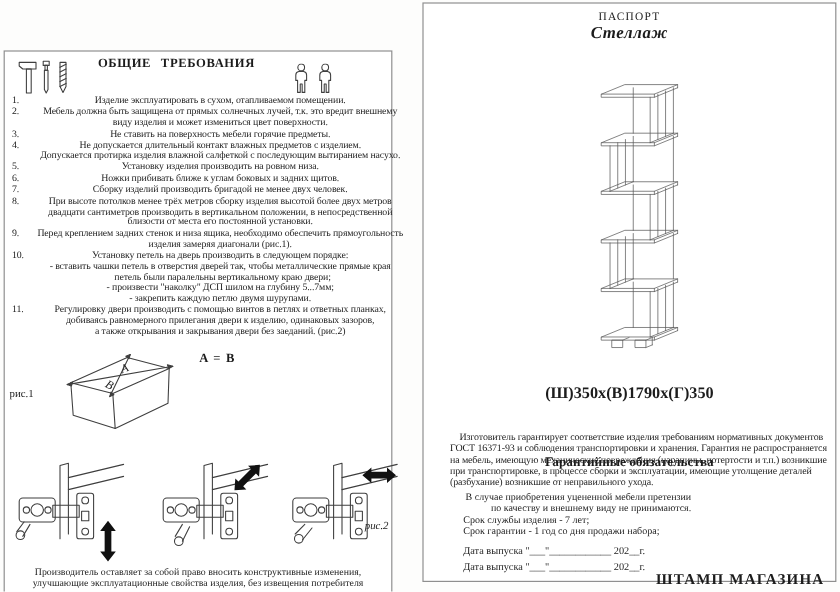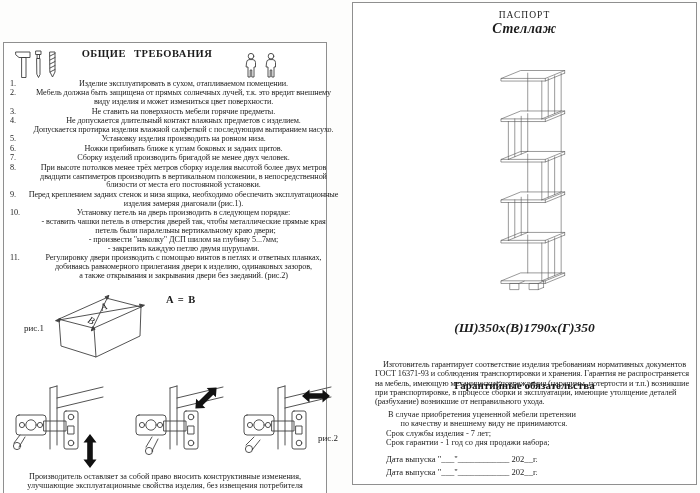--- a/index.html
+++ b/index.html
@@ -17,24 +17,24 @@
   .list{top:37px;left:6px;width:332px;font-size:8.2px;line-height:8.9px;letter-spacing:-0.1px;}
   .item{display:flex;margin-bottom:0.5px;}
   .item .num{flex:none;width:15px;}
   .item .txt{flex:1;white-space:pre-wrap;text-align:center;}
   .figlabel{font-size:9px;}
   .formula{font-weight:bold;font-size:10.5px;letter-spacing:1px;}
   .mnote{top:429px;font-size:8.2px;line-height:9px;white-space:pre-line;}
   .warnblock{top:452px;font-size:9.8px;line-height:10.9px;white-space:pre-line;font-weight:bold;}
   .rp-title{top:7px;font-size:9.5px;letter-spacing:1px;}
   .rp-product{top:18px;font-size:14px;font-weight:bold;font-style:italic;letter-spacing:0.5px;}
-  .rp-dims{top:317px;font-size:13.5px;font-weight:bold;font-style:italic;text-align:center;}
+  .rp-dims{top:317px;font-size:13.5px;font-weight:bold;text-align:center;}
   .rp-wtitle{top:344px;font-size:11px;font-weight:bold;margin-top:32px;}
   .rp-wtext{top:357px;left:22px;width:338px;font-size:8.3px;line-height:9.3px;white-space:pre;letter-spacing:-0.1px;}
-  .rp-note{top:407px;left:35px;font-size:8.3px;line-height:9.3px;white-space:pre;}
+  .rp-note{top:407px;left:35px;font-size:8.3px;line-height:9.3px;white-space:pre;text-align:right;}
   .rp-srok{top:426px;left:33px;font-size:8.4px;line-height:9.4px;white-space:pre-line;}
   .rp-date1{top:451px;left:33px;font-size:8.6px;}
   .rp-date2{top:464px;left:33px;font-size:8.6px;}
   .rp-stamp{top:473px;right:9px;font-size:12.5px;font-weight:bold;letter-spacing:1px;}
 </style>
 </head>
 <body>
 
 <div class="page">
 
@@ -95,40 +95,40 @@
           <span class="txt">Сборку изделий производить бригадой не менее двух человек.</span>
         </div>
       <div class="item">
           <span class="num">8.</span>
           <span class="txt">При высоте потолков менее трёх метров сборку изделия высотой более двух метров
 двадцати сантиметров производить в вертикальном положении, в непосредственной
 близости от места его постоянной установки.</span>
         </div>
       <div class="item">
           <span class="num">9.</span>
-          <span class="txt">Перед креплением задних стенок и низа ящика, необходимо обеспечить эксплуатационные
+          <span class="txt">Перед креплением задних стенок и низа ящика, необходимо обеспечить прямоугольность
 изделия замеряя диагонали (рис.1).</span>
         </div>
       <div class="item">
           <span class="num">10.</span>
           <span class="txt">Установку петель на дверь производить в следующем порядке:
 - вставить чашки петель в отверстия дверей так, чтобы металлические прямые края
   петель были паралельны вертикальному краю двери;
 - произвести "наколку" ДСП шилом на глубину 5...7мм;
 - закрепить каждую петлю двумя шурупами.</span>
         </div>
       <div class="item">
           <span class="num">11.</span>
           <span class="txt">Регулировку двери производить с помощью винтов в петлях и ответных планках,
 добиваясь равномерного прилегания двери к изделию, одинаковых зазоров,
 а также открывания и закрывания двери без заеданий. (рис.2)</span>
         </div>
     </div>
 
-    <div class="abs figlabel" style="left:20px;top:280px;">рис.1</div>
+    <div class="abs figlabel" style="left:4px;top:280px;">рис.1</div>
     <svg class="abs" style="left:50px;top:248px;" width="92" height="78" viewBox="0 0 92 78">
       <g class="lineart">
         <path d="M5,28 L52,7 L87,16 L40,37 Z"></path>
         <path d="M5,28 L7,55 L42,66 L40,37"></path>
         <path d="M42,66 L86,45 L87,16"></path>
         <path d="M2,29.5 L90,14.2"></path>
         <path d="M54.5,4.5 L37.5,39.5"></path>
         <path d="M2,29.5 l4.5,-2.2 l-1,3.4 z M90,14.2 l-4.5,-1.2 l1.2,3.2 z" fill="#3f3f3f"></path>
         <path d="M54.5,4.5 l-3.6,1.4 l2.6,2 z M37.5,39.5 l1,-3.8 l2.4,2.2 z" fill="#3f3f3f"></path>
       </g>
@@ -186,21 +186,21 @@
         <rect x="32" y="36" width="22" height="10"></rect>
         <rect x="52" y="26" width="14" height="38" rx="2"></rect>
         <circle cx="59" cy="32" r="2.8"></circle>
           <circle cx="59" cy="58" r="2.8"></circle>
         <rect x="56" y="41" width="6" height="8"></rect>
         <path d="M14,52 L6,60 M20,55 L12,65"></path>
         <circle cx="9" cy="64" r="3.6"></circle>
       </g>
       <path d="M0,-14 L6.5,-6.5 L2.8,-6.5 L2.8,6.5 L6.5,6.5 L0,14 L-6.5,6.5 L-2.8,6.5 L-2.8,-6.5 L-6.5,-6.5 Z" transform="translate(76,11) rotate(90)" fill="#111"></path>
     </svg>
-    <div class="abs figlabel" style="left:314px;top:390px;">рис.2</div>
+    <div class="abs figlabel" style="left:300px;top:390px;font-style:italic;">рис.2</div>
 
     <div class="abs ctr mnote">Производитель оставляет за собой право вносить конструктивные изменения,
 улучшающие эксплуатационные свойства изделия, без извещения потребителя</div>
 
     <svg class="abs" style="left:36px;top:456px;" width="16" height="14" viewBox="0 0 16 14">
       <path d="M8,1 L15,13 L1,13 Z" fill="none" stroke="#1c1c1c" stroke-width="1.2" stroke-linejoin="round"></path>
       <path d="M8,5 L8,9" stroke="#1c1c1c" stroke-width="1.2"></path>
       <circle cx="8" cy="11" r="0.8" fill="#1c1c1c"></circle>
     </svg>
   </div>
@@ -242,15 +242,16 @@
 ГОСТ 16371-93 и соблюдения транспортировки и хранения. Гарантия не распространяется
 на мебель, имеющую механические повреждения (царапины, потертости и т.п.) возникшие
 при транспортировке, в процессе сборки и эксплуатации, имеющие утолщение деталей
 (разбухание) возникшие от неправильного ухода.</div>
     <div class="abs rp-note">В случае приобретения уцененной мебели претензии
       по качеству и внешнему виду не принимаются.</div>
     <div class="abs rp-srok">Срок службы изделия - 7 лет;
 Срок гарантии - 1 год со дня продажи набора;</div>
     <div class="abs rp-date1">Дата выпуска "___"____________  202__г.</div>
     <div class="abs rp-date2">Дата выпуска "___"____________  202__г.</div>
+    <div class="abs rp-stamp">ШТАМП МАГАЗИНА</div>
   </div>
 
 </div>
 
 </body></html>

